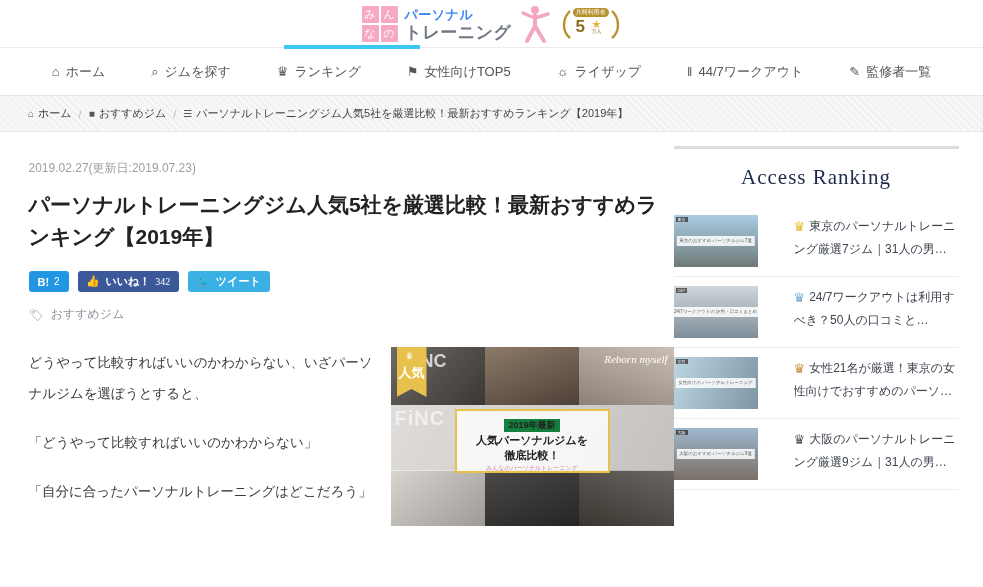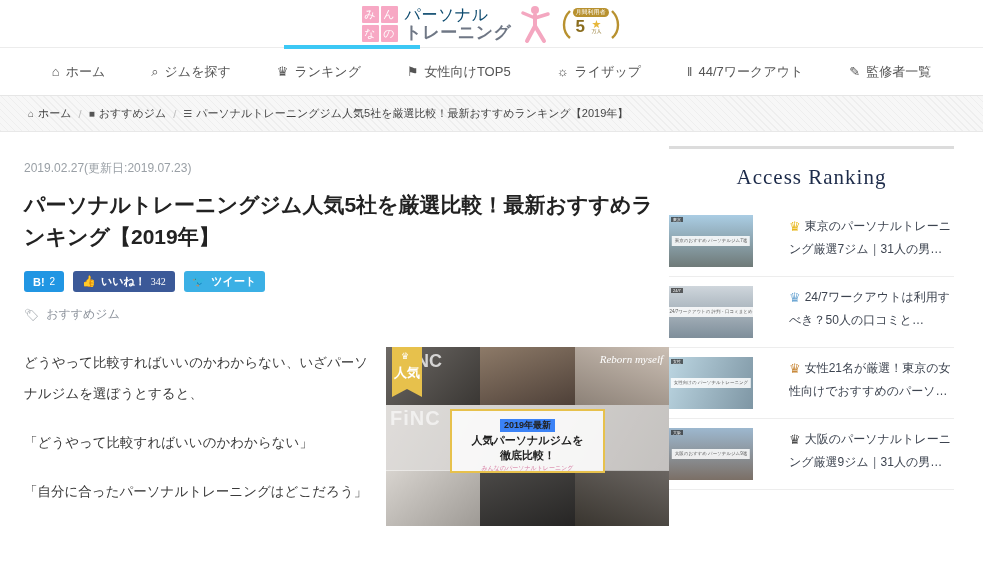--- a/index.html
+++ b/index.html
@@ -33,21 +33,21 @@
   }
   .logo-kana span {
     background: #f7a8c4; color: #fff;
     font-size: 11px; line-height: 17px; text-align: center;
     border-radius: 1px;
   }
   .logo-words {
     display: flex; flex-direction: column;
     line-height: 18px; margin-left: 3px;
   }
-  .logo-words .l1 { color: #0c4a6e; font-size: 16px; font-weight: normal; letter-spacing: .5px; }
+  .logo-words .l1 { color: #3b82f6; font-size: 13px; font-weight: bold; letter-spacing: .5px; }
   .logo-words .l2 { color: #6f7785; font-size: 17px; font-weight: bold; letter-spacing: .5px; }
   .logo-figure { width: 34px; height: 40px; margin-left: 2px; position: relative; }
   .logo-badge {
     width: 62px; height: 38px; margin-left: 4px;
     position: relative; display: flex; align-items: center; justify-content: center;
   }
   .badge-top { font-size: 6px; color: #fff; background: #b8912f; padding: 0 3px; border-radius: 6px; position: absolute; top: 3px; }
   .badge-num { font-size: 17px; font-weight: bold; color: #8a6d1e; position: absolute; top: 12px; left: 16px; }
   .badge-star { position: absolute; top: 13px; left: 32px; color: #e7b73a; font-size: 11px;}
   .badge-man { position: absolute; top: 23px; left: 32px; color: #8a6d1e; font-size: 5px;}
@@ -77,20 +77,21 @@
     border-bottom: 1px solid #e8e8e8;
   }
   .breadcrumb .crumb { display: flex; align-items: center; gap: 4px; cursor: pointer; }
   .breadcrumb .sep { color: #bbb; margin: 0 2px; }
   .breadcrumb .ico { font-size: 10px; color: #555; }
 
   
   .content {
     display: flex; padding: 0 20px 0 24px; 
     height: calc(587px - 133px);
+    justify-content: center;
   }
   .main { width: 645px; padding-top: 28px; }
   .sidebar { width: 285px; padding-top: 14px; }
 
   
   .post-date { font-size: 12px; color: #9aa0a6; margin-bottom: 12px; }
   .post-title {
     font-size: 21px; line-height: 32px; color: #222;
     font-weight: bold; letter-spacing: 0px; margin-bottom: 18px;
   }
@@ -140,21 +141,21 @@
   .overlay-band {
     position: absolute; top: 58px; left: 0; right: 0; height: 66px;
     background: rgba(255,255,255,0.55); z-index: 3;
   }
   .img-caption {
     position: absolute; top: 62px; left: 64px; width: 155px; height: 64px;
     border: 2px solid #e7c14c; background: rgba(255,255,255,0.82);
     z-index: 4; text-align: center; padding-top: 3px;
   }
   .img-caption .y { font-size: 9px; font-weight: bold; color: #222;
-     background:#3b82f6; display:inline-block; padding:0 4px;}
+     background:#15803d; display:inline-block; padding:0 4px;}
   .img-caption .t1 { font-size: 11px; font-weight: bold; color: #222; line-height: 14px; margin-top:1px;}
   .img-caption .t2 { font-size: 6px; color: #d87fa5; margin-top: 2px; }
   .fing { position: absolute; top: 60px; left: 4px; color: rgba(255,255,255,0.6);
      font-size: 20px; font-weight: bold; z-index: 4; letter-spacing: 1px;}
   .nc { position:absolute; top: 4px; left: 30px; color: rgba(255,255,255,0.75);
      font-size: 18px; font-weight: bold; z-index: 4;}
   .reborn { position:absolute; top: 6px; right: 6px; color:#fff; font-size: 11px;
      font-style: italic; z-index: 4; font-family: "Liberation Serif", serif;}
 
   

